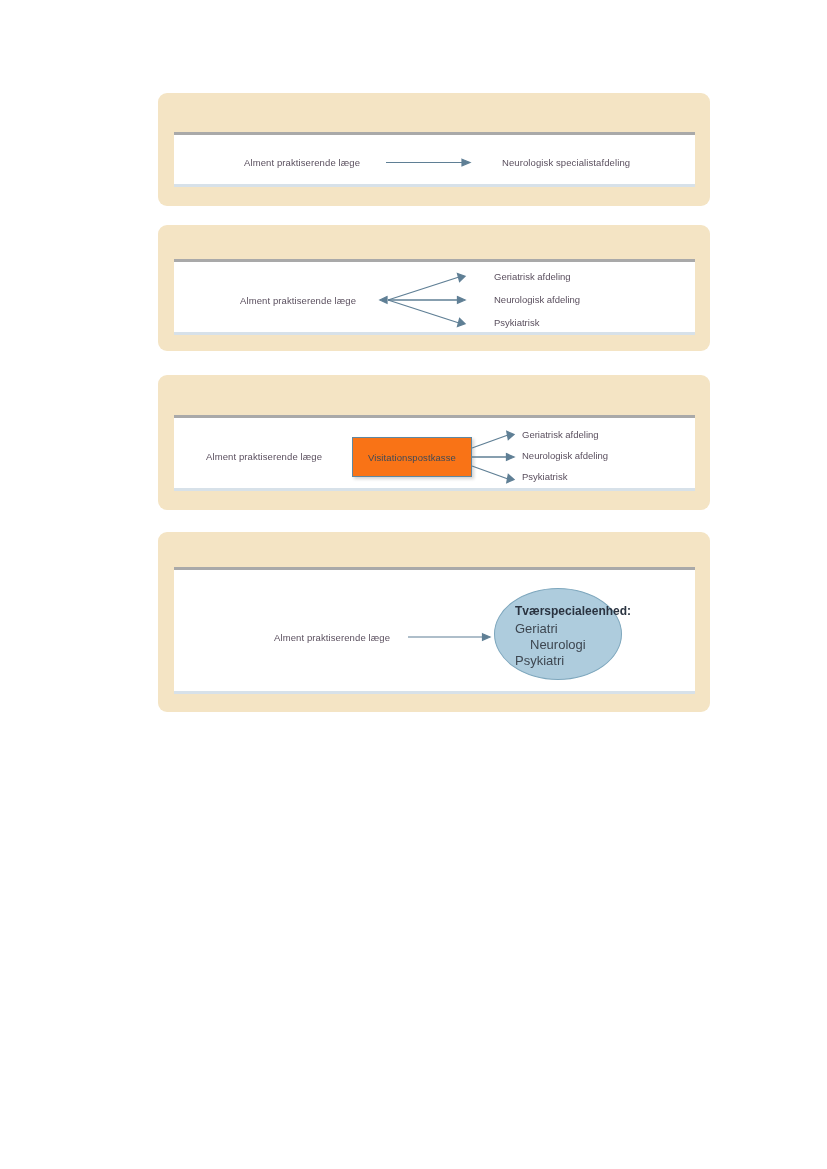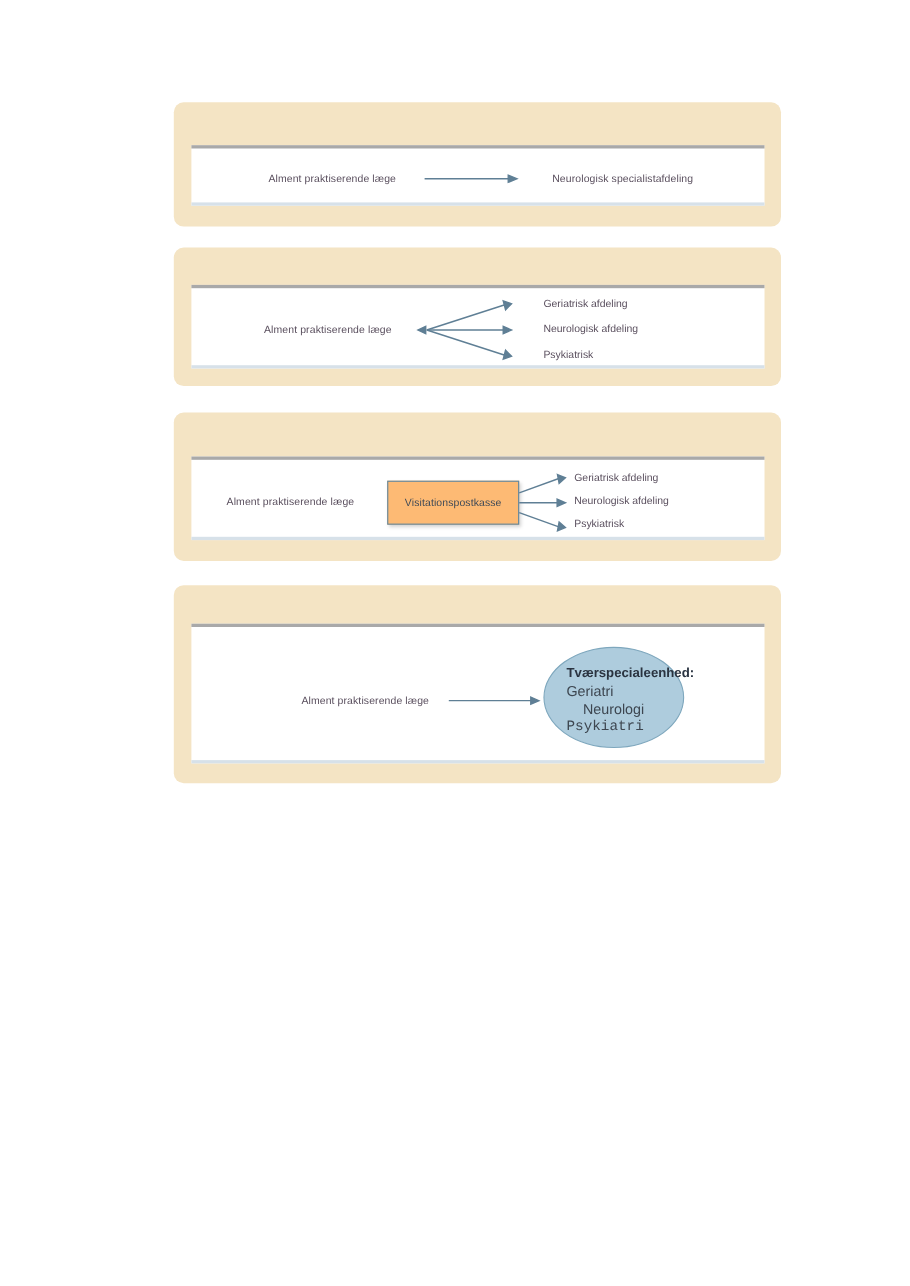--- a/index.html
+++ b/index.html
@@ -60,21 +60,21 @@
   .svg-layer {
     position: absolute;
     left: 0;
     top: 0;
     overflow: visible;
   }
 
   
   .vis-box {
     position: absolute;
-    background: #fdba74;
+    background: #f97316;
     border: 1px solid #5f87a0;
     box-sizing: border-box;
     display: flex;
     align-items: center;
     justify-content: center;
     box-shadow: 2px 2px 3px rgba(120,120,120,0.33);
   }
   .vis-box-label {
     color: #3f4a57;
     font-size: 9.5px;
@@ -194,17 +194,17 @@
           <line x1="234" y1="67" x2="310" y2="67"></line>
           <polygon points="308.5,63.7 316,67 308.5,70.3"></polygon>
         </g>
       </svg>
 
       <div class="ellipse" style="left:320px; top:18px; width:128px; height:92px;"></div>
 
       <div class="ellipse-text ellipse-title" style="left:341px; top:33px;">Tværspecialeenhed:</div>
       <div class="ellipse-text" style="left:341px; top:51px;">Geriatri</div>
       <div class="ellipse-text" style="left:356px; top:67px;">Neurologi</div>
-      <div class="ellipse-text" style="left:341px; top:83px;font-family:Liberation Mono, monospace;">Psykiatri</div>
+      <div class="ellipse-text" style="left:341px; top:83px;">Psykiatri</div>
     </div>
   </div>
 
 </div>
 
 </body></html>

